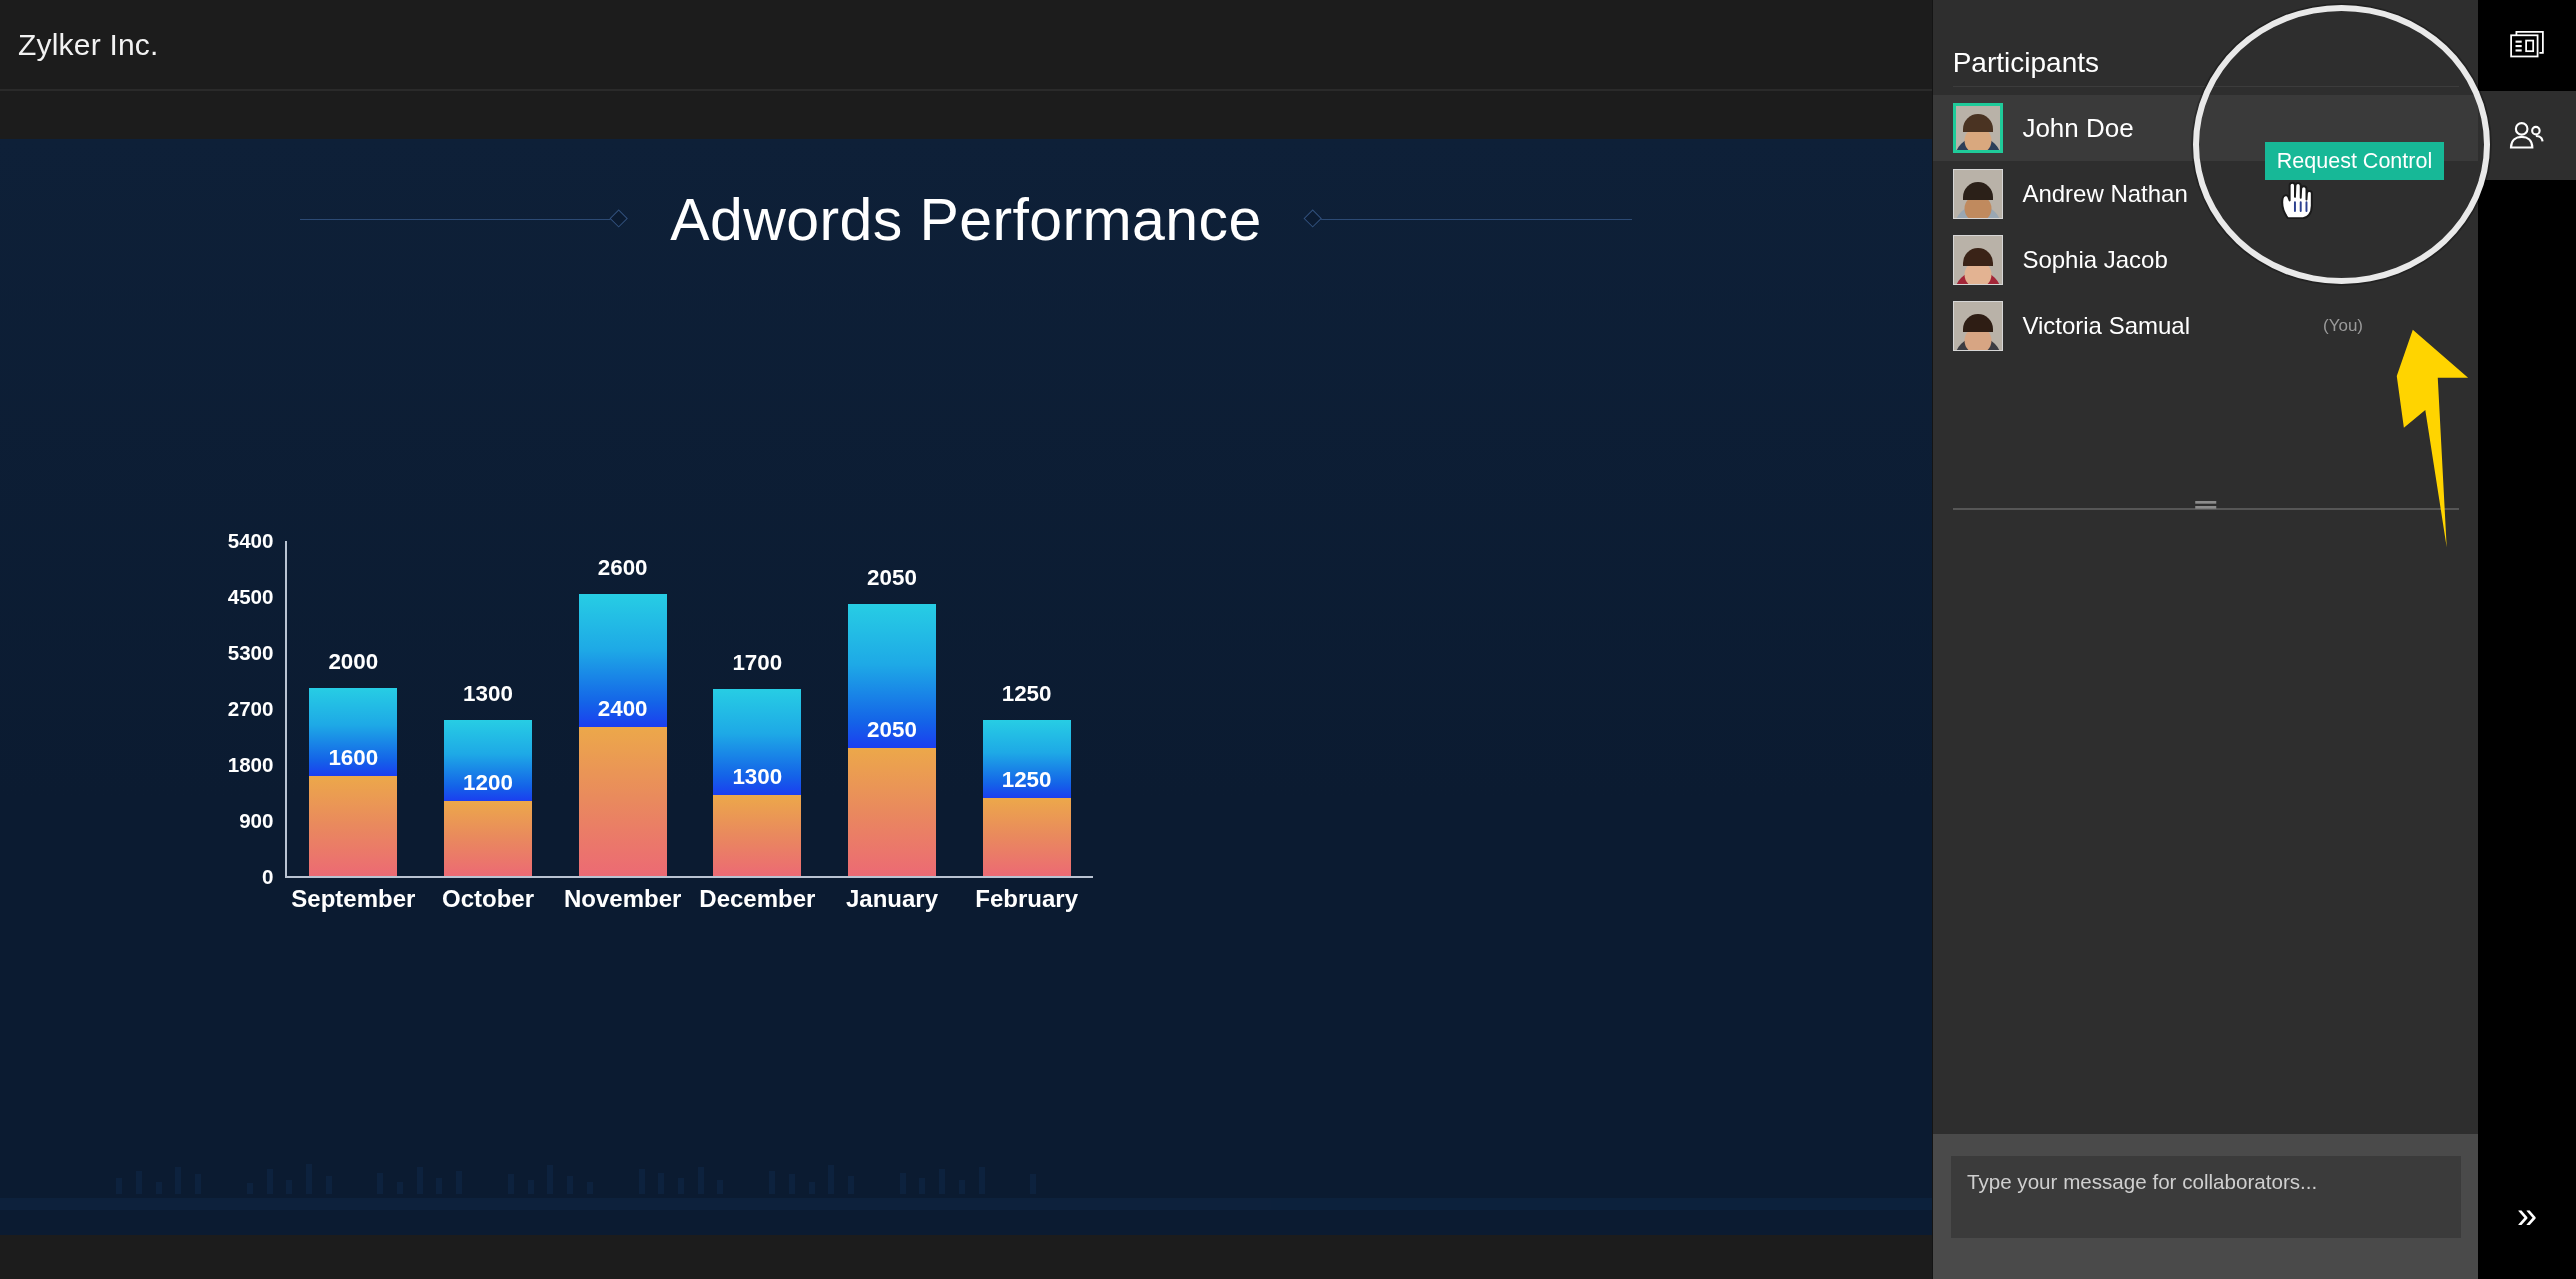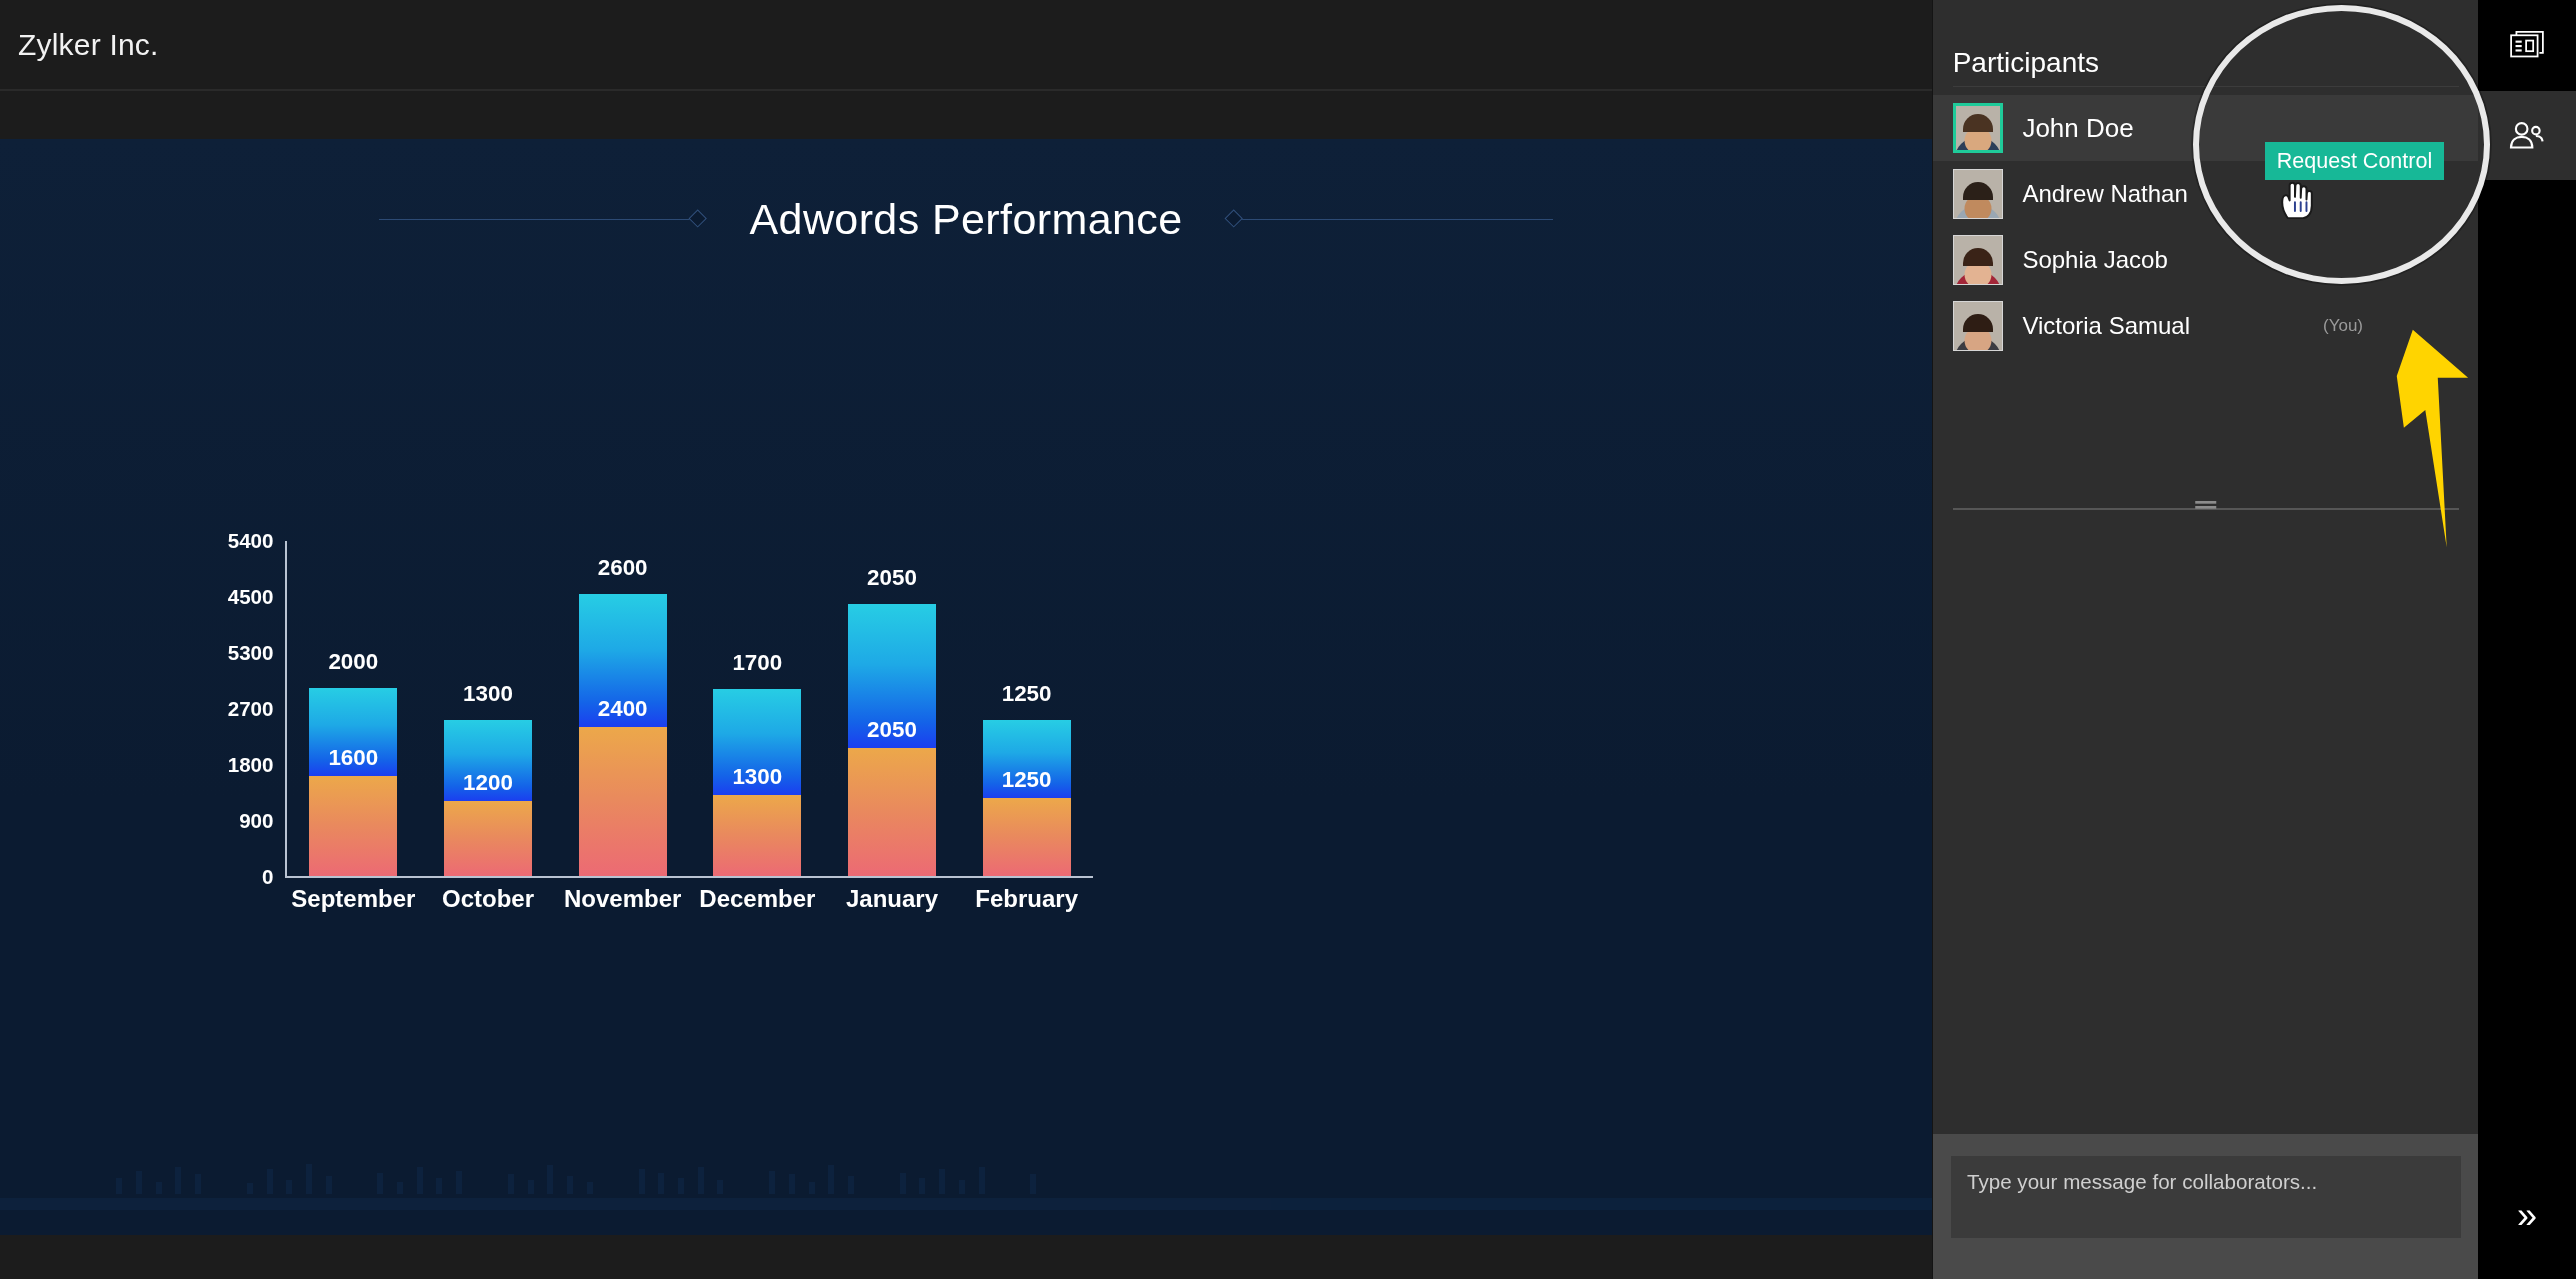--- a/index.html
+++ b/index.html
@@ -55,21 +55,21 @@
   .title-rule { position:relative; height:1.8px; background:#2c4a74; width:318px; }
   .title-rule.left { margin-right:52px; }
   .title-rule.right { margin-left:52px; }
   .title-rule .diamond {
     position:absolute; top:-6.3px; width:13.4px; height:13.4px;
     border:1.8px solid #31507c; transform:rotate(45deg); background:#0b1b31;
   }
   .title-rule.left .diamond { right:-7.2px; }
   .title-rule.right .diamond { left:-7.2px; }
   #chart-title {
-    color:#ffffff; font-size:43px; font-weight:300; white-space:nowrap;
+    color:#ffffff; font-size:59px; font-weight:300; white-space:nowrap;
     letter-spacing:0.4px;
   }
 
   
   #chart { position:absolute; left:134px; top:174px; width:894px; height:894px; }
   #y-axis-line {
     position:absolute; left:151px; top:228px; width:1.8px; height:336px;
     background:#b9c3d2;
   }
   #x-axis-line {

